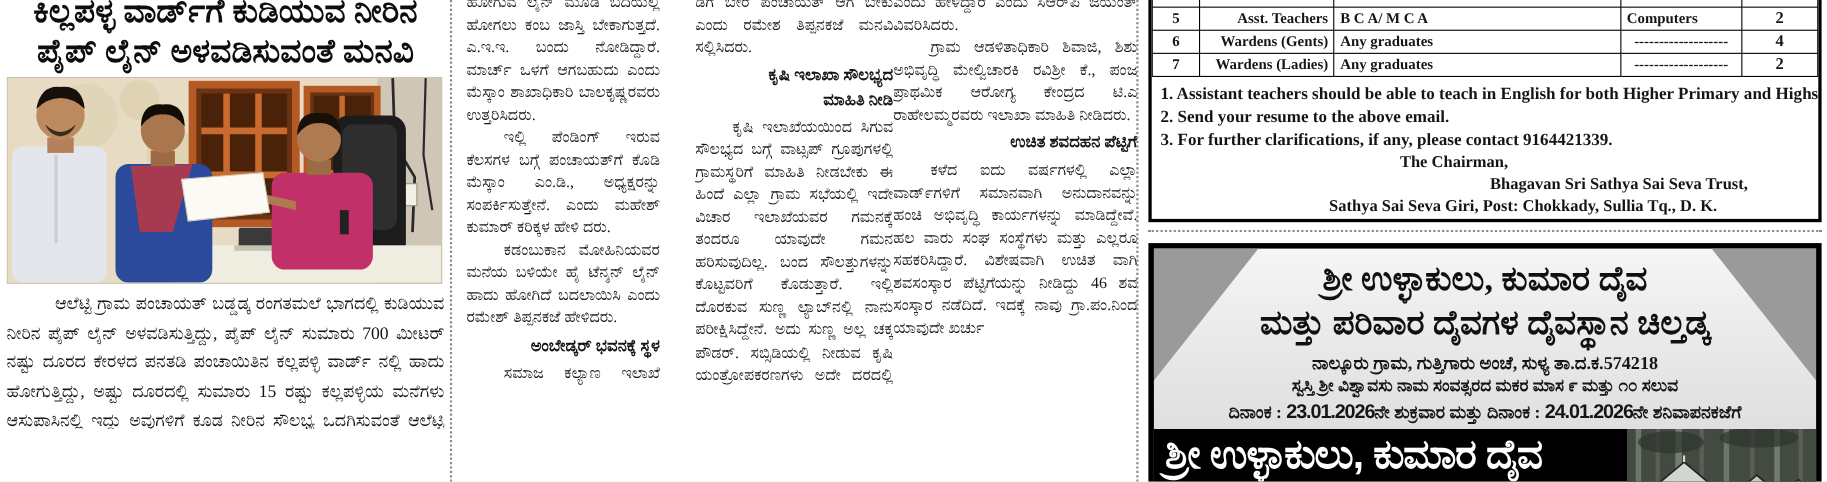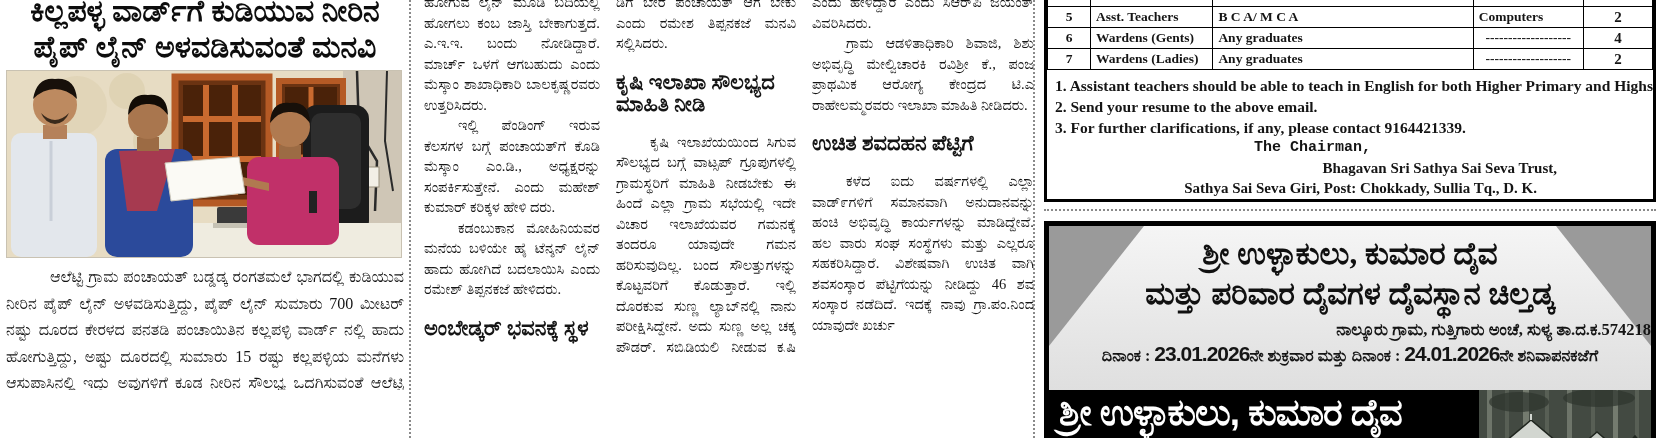--- a/index.html
+++ b/index.html
@@ -16,55 +16,55 @@
   
   .vrule{position:absolute;top:0;height:438px;width:0;border-left:2px dotted #8a8a8a;}
   .hrule{position:absolute;height:0;border-top:2px dotted #8a8a8a;}
 
   
   .newscol{position:absolute;top:0;height:352px;overflow:hidden;text-align:justify;
            font-size:14.5px;line-height:20.5px;}
   .newscol .inner{margin-top:-8px;}
   .newscol p{margin:0;text-indent:34px;}
   .newscol p.frag{text-indent:0;}
-  .subhead{font-weight:bold;text-align:left;font-size:21px;line-height:22px;margin:17px 0;}
+  .subhead{font-weight:bold;text-align:right;font-size:15px;line-height:22px;margin:4px 0;}
   .subhead div{text-indent:0;}
 
   
   .ad1{position:absolute;left:1044px;top:-18px;width:612px;height:220px;box-sizing:border-box;
        border:3px solid #000;background:#fff;overflow:hidden;}
   .ad1 table{width:100%;border-collapse:collapse;font-weight:bold;font-size:13.5px;}
   .ad1 td{border:1.5px solid #000;height:20px;padding:0 5px;white-space:nowrap;overflow:hidden;}
   .ad1 tr.partial td{height:20px;}
   .ad1 .c-no{width:34px;text-align:center;}
-  .ad1 .c-pos{width:112px;}
+  .ad1 .c-pos{width:112px;text-align:right;}
   .ad1 .c-qual{width:262px;}
   .ad1 .c-subj{width:100px;}
   .ad1 .c-cnt{width:62px;text-align:center;font-size:15px;}
   .notes{padding:5px 8px 0 8px;font-weight:bold;font-size:15.5px;line-height:21px;}
   .notes div{white-space:nowrap;}
   .sig{font-weight:bold;font-size:15px;line-height:20px;text-align:right;}
-  .sig-1{padding-right:282px;font-family:Liberation Mono, monospace;}
-  .sig-2{padding-right:96px;}
-  .sig-3{padding-right:116px;}
+  .sig-1{padding-right:282px;}
+  .sig-2{padding-right:64px;}
+  .sig-3{padding-right:92px;}
 
   
   .ad2{position:absolute;left:1044px;top:221px;width:612px;height:250px;box-sizing:border-box;
        border:5px solid #000;overflow:hidden;
        background:linear-gradient(180deg,#f5f5f5 0%,#e3e3e3 55%,#d6d6d6 100%);}
   .ad2 .tri{position:absolute;top:0;width:0;height:0;}
   .tri-left{left:0;border-top:120px solid #9a9a9a;border-right:95px solid transparent;}
   .tri-right{right:0;border-top:120px solid #9a9a9a;border-left:95px solid transparent;}
   .ad2-content{position:relative;text-align:center;}
   .ad2-title{font-weight:bold;font-size:31px;line-height:40px;color:#101010;}
   .ad2-title.t1{margin-top:8px;}
-  .ad2-addr{font-weight:bold;font-size:16.5px;line-height:23px;margin-top:4px;text-align:right;}
+  .ad2-addr{font-weight:bold;font-size:16.5px;line-height:23px;margin-top:4px;}
   .ad2-cal{font-weight:bold;font-size:15.5px;line-height:20px;}
   .ad2-date{font-weight:bold;font-size:16px;line-height:26px;white-space:nowrap;}
-  .ad2-date .big{font-family:"Liberation Sans",sans-serif;font-weight:800;font-size:21px;letter-spacing:-1px;}
+  .ad2-date .big{font-family:"Liberation Sans",sans-serif;font-weight:800;font-size:18px;letter-spacing:-1px;}
   .banner{position:absolute;left:0;top:164px;width:602px;height:80px;background:#000;}
   .banner-text{position:absolute;left:10px;top:2px;color:#fff;font-weight:800;font-size:37px;
                letter-spacing:-1px;font-family:"Liberation Sans",sans-serif;white-space:nowrap;}
   .banner-photo{position:absolute;right:0;top:0;width:172px;height:80px;overflow:hidden;}
 </style>
 </head>
 <body>
 
 <div class="page">
 
@@ -153,21 +153,21 @@
       <p class="frag">ಹೋಗುವ ಲೈನ್ ಮೂಡಿ ಬದಿಯಲ್ಲಿ ಹೋಗಲು ಕಂಬ ಜಾಸ್ತಿ ಬೇಕಾಗುತ್ತದೆ. ಎ.ಇ.ಇ. ಬಂದು ನೋಡಿದ್ದಾರೆ. ಮಾರ್ಚ್ ಒಳಗೆ ಆಗಬಹುದು ಎಂದು ಮೆಸ್ಕಾಂ ಶಾಖಾಧಿಕಾರಿ ಬಾಲಕೃಷ್ಣರವರು ಉತ್ತರಿಸಿದರು.</p>
       <p>ಇಲ್ಲಿ ಪೆಂಡಿಂಗ್ ಇರುವ ಕೆಲಸಗಳ ಬಗ್ಗೆ ಪಂಚಾಯತ್‌ಗೆ ಕೊಡಿ ಮೆಸ್ಕಾಂ ಎಂ.ಡಿ., ಅಧ್ಯಕ್ಷರನ್ನು ಸಂಪರ್ಕಿಸುತ್ತೇನೆ. ಎಂದು ಮಹೇಶ್ ಕುಮಾರ್ ಕರಿಕ್ಕಳ ಹೇಳಿ ದರು.</p>
       <p>ಕಡಂಬುಕಾನ ಮೋಹಿನಿಯವರ ಮನೆಯ ಬಳಿಯೇ ಹೈ ಟೆನ್ಶನ್ ಲೈನ್ ಹಾದು ಹೋಗಿದೆ ಬದಲಾಯಿಸಿ ಎಂದು ರಮೇಶ್ ತಿಪ್ಪನಕಜೆ ಹೇಳಿದರು.</p>
       <div class="subhead">
         <div>ಅಂಬೇಡ್ಕರ್ ಭವನಕ್ಕೆ ಸ್ಥಳ</div>
       </div>
       <p>ಸಮಾಜ ಕಲ್ಯಾಣ ಇಲಾಖೆ ಅಧಿಕಾರಿ ಕೃಷ್ಣರವರು ಮಾತನಾಡಿ ಈ ಗ್ರಾಮ ಪಂಚಾಯತ್ ಆಡಳಿತ ಮಂಡಳಿಯವರ ವಿಶೇಷ ಪ್ರಯತ್ನದಿಂದ ಬಂದಿ</p>
     </div>
   </section>
 
-  <section class="newscol" style="left:616px;width:180px;">
+  <section class="newscol" style="left:632px;width:180px;">
     <div class="inner">
       <p class="frag">ಡಿಗೆ ಬೇರೆ ಪಂಚಾಯತ್ ಆಗ ಬೇಕು ಎಂದು ರಮೇಶ ತಿಪ್ಪನಕಜೆ ಮನವಿ ಸಲ್ಲಿಸಿದರು.</p>
       <div class="subhead">
         <div>ಕೃಷಿ ಇಲಾಖಾ ಸೌಲಭ್ಯದ</div>
         <div>ಮಾಹಿತಿ ನೀಡಿ</div>
       </div>
       <p>ಕೃಷಿ ಇಲಾಖೆಯಯಿಂದ ಸಿಗುವ ಸೌಲಭ್ಯದ ಬಗ್ಗೆ ವಾಟ್ಸಪ್ ಗ್ರೂಪುಗಳಲ್ಲಿ ಗ್ರಾಮಸ್ಥರಿಗೆ ಮಾಹಿತಿ ನೀಡಬೇಕು ಈ ಹಿಂದೆ ಎಲ್ಲಾ ಗ್ರಾಮ ಸಭೆಯಲ್ಲಿ ಇದೇ ವಿಚಾರ ಇಲಾಖೆಯವರ ಗಮನಕ್ಕೆ ತಂದರೂ ಯಾವುದೇ ಗಮನ ಹರಿಸುವುದಿಲ್ಲ. ಬಂದ ಸೌಲತ್ತುಗಳನ್ನು ಕೊಟ್ಟವರಿಗೆ ಕೊಡುತ್ತಾರೆ. ಇಲ್ಲಿ ದೊರಕುವ ಸುಣ್ಣ ಲ್ಯಾಬ್‌ನಲ್ಲಿ ನಾನು ಪರೀಕ್ಷಿಸಿದ್ದೇನೆ. ಅದು ಸುಣ್ಣ ಅಲ್ಲ ಚಕ್ಕ ಪೌಡರ್. ಸಬ್ಸಿಡಿಯಲ್ಲಿ ನೀಡುವ ಕೃಷಿ ಯಂತ್ರೋಪಕರಣಗಳು ಅದೇ ದರದಲ್ಲಿ ಹೊರಗಡೆ ಸಿಗುತ್ತದೆ ಎಂದು ಮಹೇಶ ಕುಮಾರ್ ಕೆ.ಎಸ್. ಹೇಳಿದರು. ಇದೇ ವಿಷಯದಲ್ಲಿ ಗಣೇಶ್ ಭೀಮಗುಳಿ, ಅಬ್ದುಲ್ ಗಫೂರ್ ಚರ್ಚಿಸಿದರು. ಇಂದಿನ</p>
     </div>
   </section>
 
@@ -229,20 +229,21 @@
 
   <div class="hrule" style="left:1044px;top:209px;width:612px;"></div>
 
   <section class="ad2">
     <div class="tri tri-left"></div>
     <div class="tri tri-right"></div>
     <div class="ad2-content">
       <div class="ad2-title t1">ಶ್ರೀ ಉಳ್ಳಾಕುಲು, ಕುಮಾರ ದೈವ</div>
       <div class="ad2-title">ಮತ್ತು ಪರಿವಾರ ದೈವಗಳ ದೈವಸ್ಥಾನ ಚಿಲ್ತಡ್ಕ</div>
       <div class="ad2-addr">ನಾಲ್ಕೂರು ಗ್ರಾಮ, ಗುತ್ತಿಗಾರು ಅಂಚೆ, ಸುಳ್ಯ ತಾ.ದ.ಕ.574218</div>
+      <div class="ad2-cal">ಸ್ವಸ್ತಿ ಶ್ರೀ ವಿಶ್ವಾವಸು ನಾಮ ಸಂವತ್ಸರದ ಮಕರ ಮಾಸ ೯ ಮತ್ತು ೧೦ ಸಲುವ</div>
       <div class="ad2-date">
         <span>ದಿನಾಂಕ : </span><span class="big">23.01.2026</span><span>ನೇ ಶುಕ್ರವಾರ ಮತ್ತು ದಿನಾಂಕ : </span><span class="big">24.01.2026</span><span>ನೇ ಶನಿವಾಪನಕಜೆಗೆ</span>
       </div>
     </div>
     <div class="banner">
       <div class="banner-text">ಶ್ರೀ ಉಳ್ಳಾಕುಲು, ಕುಮಾರ ದೈವ</div>
       <div class="banner-photo">
         <svg width="172" height="80" viewBox="0 0 172 80">
           <rect width="172" height="80" fill="#434a42"></rect>
           <g opacity="0.85">

